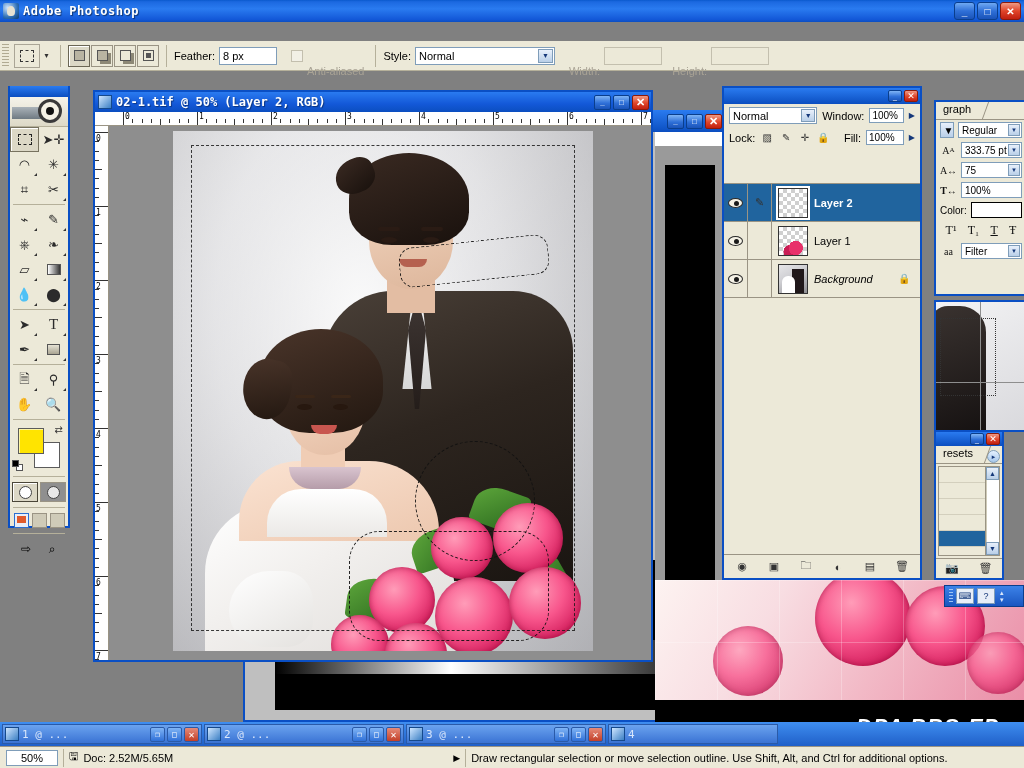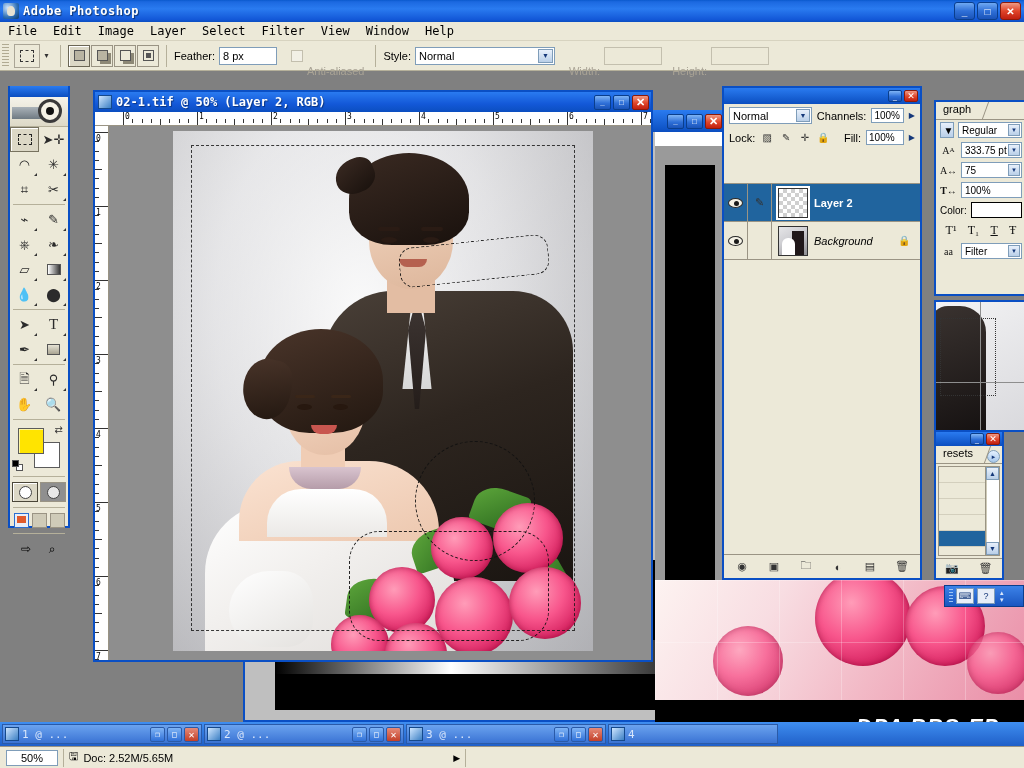--- a/index.html
+++ b/index.html
@@ -381,31 +381,20 @@
   <div id="titlebar">
     <div class="tb-icon"></div>
     <div class="tb-title">Adobe Photoshop</div>
     <div class="tb-btns">
       <div class="winbtn">_</div>
       <div class="winbtn">□</div>
       <div class="winbtn close">✕</div>
     </div>
   </div>
 
-  <div id="menubar">
-    <div class="mi">File</div>
-    <div class="mi">Edit</div>
-    <div class="mi">Image</div>
-    <div class="mi">Layer</div>
-    <div class="mi">Select</div>
-    <div class="mi">Filter</div>
-    <div class="mi">View</div>
-    <div class="mi">Window</div>
-    <div class="mi">Help</div>
-  </div>
 
   <div id="optionsbar">
     <div class="grip"></div>
     <div class="ob-tool">
         <div class="marq-ic"></div>
       </div>
     <div class="ob-caret">▾</div>
     <div class="ob-sep"></div>
 
     <div class="boolgrp">
@@ -760,21 +749,21 @@
       <div class="palbtn">_</div>
       <div class="palbtn close">✕</div>
     </div>
 
 
     <div class="lrow">
       <div class="lsel" style="width:98px">
         <span>Normal</span>
         <span class="arrow">▼</span>
       </div>
-      <div class="lbl">Channels:</div>
+      <div class="lbl">Window:</div>
       <div class="numfield">100%</div>
       <div class="spin">▶</div>
     </div>
 
     <div class="lrow">
       <div class="lbl">Lock:</div>
       <div class="lockicon">▨</div>
       <div class="lockicon">✎</div>
       <div class="lockicon">✛</div>
       <div class="lockicon">🔒</div>
@@ -784,20 +773,30 @@
     </div>
 
     <div id="layerlist">
       <div class="layeritem sel">
         <div class="eyecell">
             <div class="eye"></div>
           </div>
         <div class="linkcell">✎</div>
         <div class="thumb sel"></div>
         <div class="lname">Layer 2</div>
+      </div>
+      <div class="layeritem">
+        <div class="eyecell">
+            <div class="eye"></div>
+          </div>
+        <div class="linkcell"></div>
+        <div class="thumb">
+          <div style="width:100%;height:100%;background:radial-gradient(circle at 60% 75%,#e8306a 0 26%,transparent 27%),radial-gradient(circle at 40% 88%,#c91e55 0 22%,transparent 23%);"></div>
+        </div>
+        <div class="lname">Layer 1</div>
       </div>
       <div class="layeritem">
         <div class="eyecell">
             <div class="eye"></div>
           </div>
         <div class="linkcell"></div>
         <div class="thumb" style="background-image:none;background:linear-gradient(150deg,#e6e6e8 0%,#cfcfd3 40%,#8e8e92 100%);position:relative;overflow:hidden;">
           <div style="position:absolute;left:13px;top:4px;width:12px;height:24px;background:#20181a;"></div>
           <div style="position:absolute;left:3px;top:11px;width:13px;height:18px;background:#fff;border-radius:6px 6px 0 0;"></div>
         </div>
@@ -954,15 +953,16 @@
   <div id="statusbar">
     <div id="zoomfield">50%</div>
     <div class="sb-sep"></div>
     <div id="docinfo">
       <span>🖫</span>
       <span>Doc: 2.52M/5.65M</span>
     </div>
     <div style="width:280px"></div>
     <div class="sb-arrow">▶</div>
     <div class="sb-sep"></div>
+    <div id="hint">Draw rectangular selection or move selection outline. Use Shift, Alt, and Ctrl for additional options.</div>
   </div>
 
 </div>
 
 </body></html>

